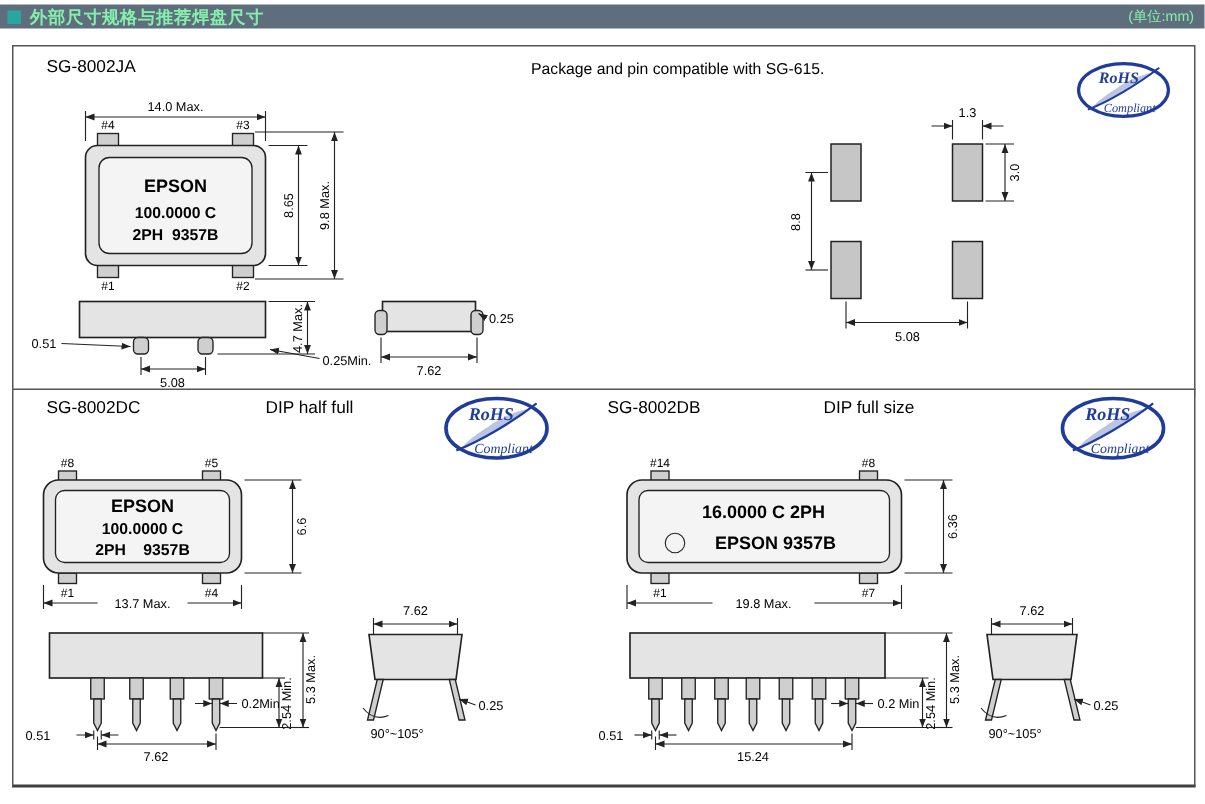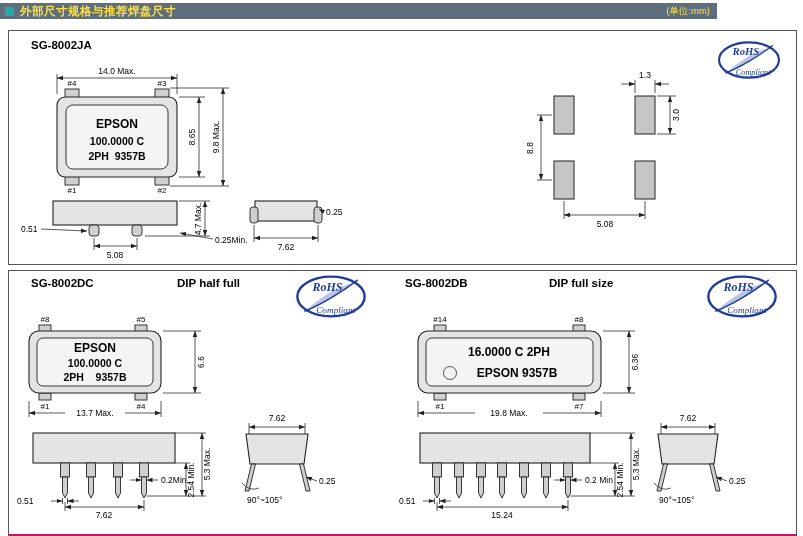--- a/index.html
+++ b/index.html
@@ -1,24 +1,24 @@
 <!DOCTYPE html>
 <html><head>
 <meta charset="utf-8">
 <style>
   html,body{margin:0;padding:0}
   body{width:803px;height:536px;position:relative;background:#fff;font-family:"Liberation Sans",sans-serif;overflow:hidden}
-  .topbar{position:absolute;left:0;top:3px;width:717px;height:16px;background:#5e6e7c;color:#fde047;display:flex;align-items:center}
+  .topbar{position:absolute;left:0;top:3px;width:803px;height:16px;background:#5e6e7c;color:#86efac;display:flex;align-items:center}
   .accent{width:9px;height:9px;background:#2aa6a0;margin:0 6px 0 5px;flex:0 0 auto}
   .bar-title{font-size:11.5px;font-weight:bold;letter-spacing:.5px}
   .bar-unit{margin-left:auto;margin-right:7px;font-size:9.5px}
   .panel{position:absolute;left:8px;width:787px;background:#fff;border:1px solid #555}
   .panel-top{top:30px;height:233px}
-  .panel-bot{top:270px;height:263px;border-bottom:2px solid #be185d}
-  .ptitle{position:absolute;font-size:11.5px;font-weight:bold;white-space:nowrap;color:#000}
+  .panel-bot{top:259px;height:263px;border-bottom:2px solid #404040}
+  .ptitle{position:absolute;font-size:11.5px;font-weight:normal;white-space:nowrap;color:#000}
   .pnote{position:absolute;font-size:10.5px;white-space:nowrap;color:#000}
   .draw{position:absolute;left:0;top:0}
   .rohs{position:absolute}
   .rohs-t1{font-family:"Liberation Serif",serif;font-style:italic;font-weight:bold;font-size:13px;fill:#1f3c9b}
   .rohs-t2{font-family:"Liberation Serif",serif;font-style:italic;font-size:10px;fill:#1f3c9b}
   svg text{fill:#000;font-family:"Liberation Sans",sans-serif}
   .t8{font-size:8px}
   .t85{font-size:8.5px}
   .chip1{font-size:12px;font-weight:bold}
   .chip2{font-size:10.5px;font-weight:bold}
@@ -32,20 +32,21 @@
 <body>
 
 <header class="topbar">
   <span class="accent"></span>
   <span class="bar-title">外部尺寸规格与推荐焊盘尺寸</span>
   <span class="bar-unit">(单位:mm)</span>
 </header>
 
 <section class="panel panel-top">
   <span class="ptitle" style="left:22px;top:8px">SG-8002JA</span>
+  <span class="pnote" style="left:345px;top:9px">Package and pin compatible with SG-615.</span>
 
   <svg class="draw" width="787" height="233" viewBox="0 0 787 233">
     <defs>
       <marker id="arJ" viewBox="0 0 10 10" refX="10" refY="5" markerWidth="6" markerHeight="6" markerUnits="userSpaceOnUse" orient="auto-start-reverse">
         <path d="M10,5 L0,1.2 L0,8.8 Z" fill="#222"></path>
       </marker>
     </defs>
 
     <g>
       <rect class="leadf" x="56" y="58" width="14" height="9"></rect>

